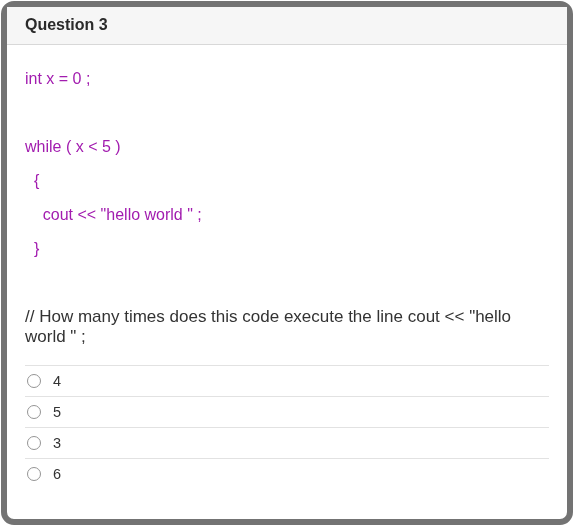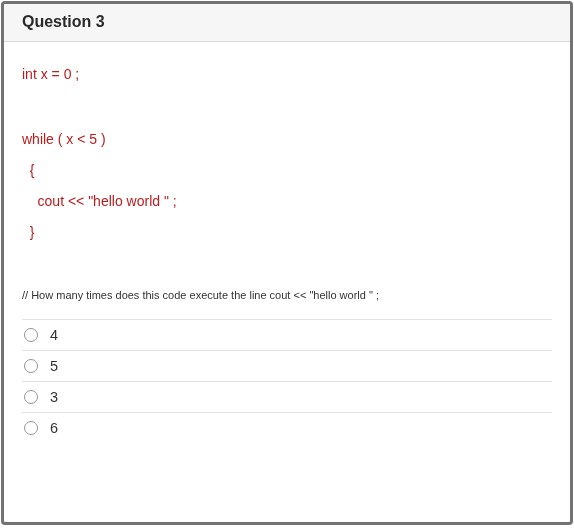--- a/index.html
+++ b/index.html
@@ -7,57 +7,57 @@
     }
     body {
       margin: 0;
       font-family: "Segoe UI", "Helvetica Neue", Arial, sans-serif;
       background: #ffffff;
       width: 574px;
       height: 528px;
       overflow: hidden;
     }
     .card {
-      border: 3px solid #737373;
-      border-radius: 4px;
+      border: 6px solid #737373;
+      border-radius: 13px;
       margin: 1px 1px 1px 1px;
       height: 524px;
     }
     .card-header {
       background: #f6f6f6;
       border-bottom: 1px solid #d8d8d8;
       padding: 9px 18px 10px 18px;
     }
     .question-title {
       font-weight: 700;
       font-size: 16px;
       color: #2a2a2a;
     }
     .card-body {
       padding: 22px 18px 4px 18px;
       color: #323232;
     }
     .code-block {
-      font-size: 14px;
+      font-size: 16px;
       line-height: 1.5;
-      color: #b91c1c;
+      color: #a21caf;
     }
     .code-line {
       margin: 0;
       padding: 0;
       white-space: pre;
     }
     .spacer {
       height: 44px;
     }
     .mid-spacer {
       height: 46px;
     }
     .comment-line {
-      font-size: 11px;
+      font-size: 17px;
       color: #333;
       margin-bottom: 18px;
     }
     .options {
       border-top: 1px solid #e2e2e2;
     }
     .option {
       display: flex;
       align-items: center;
       padding: 7px 2px;

